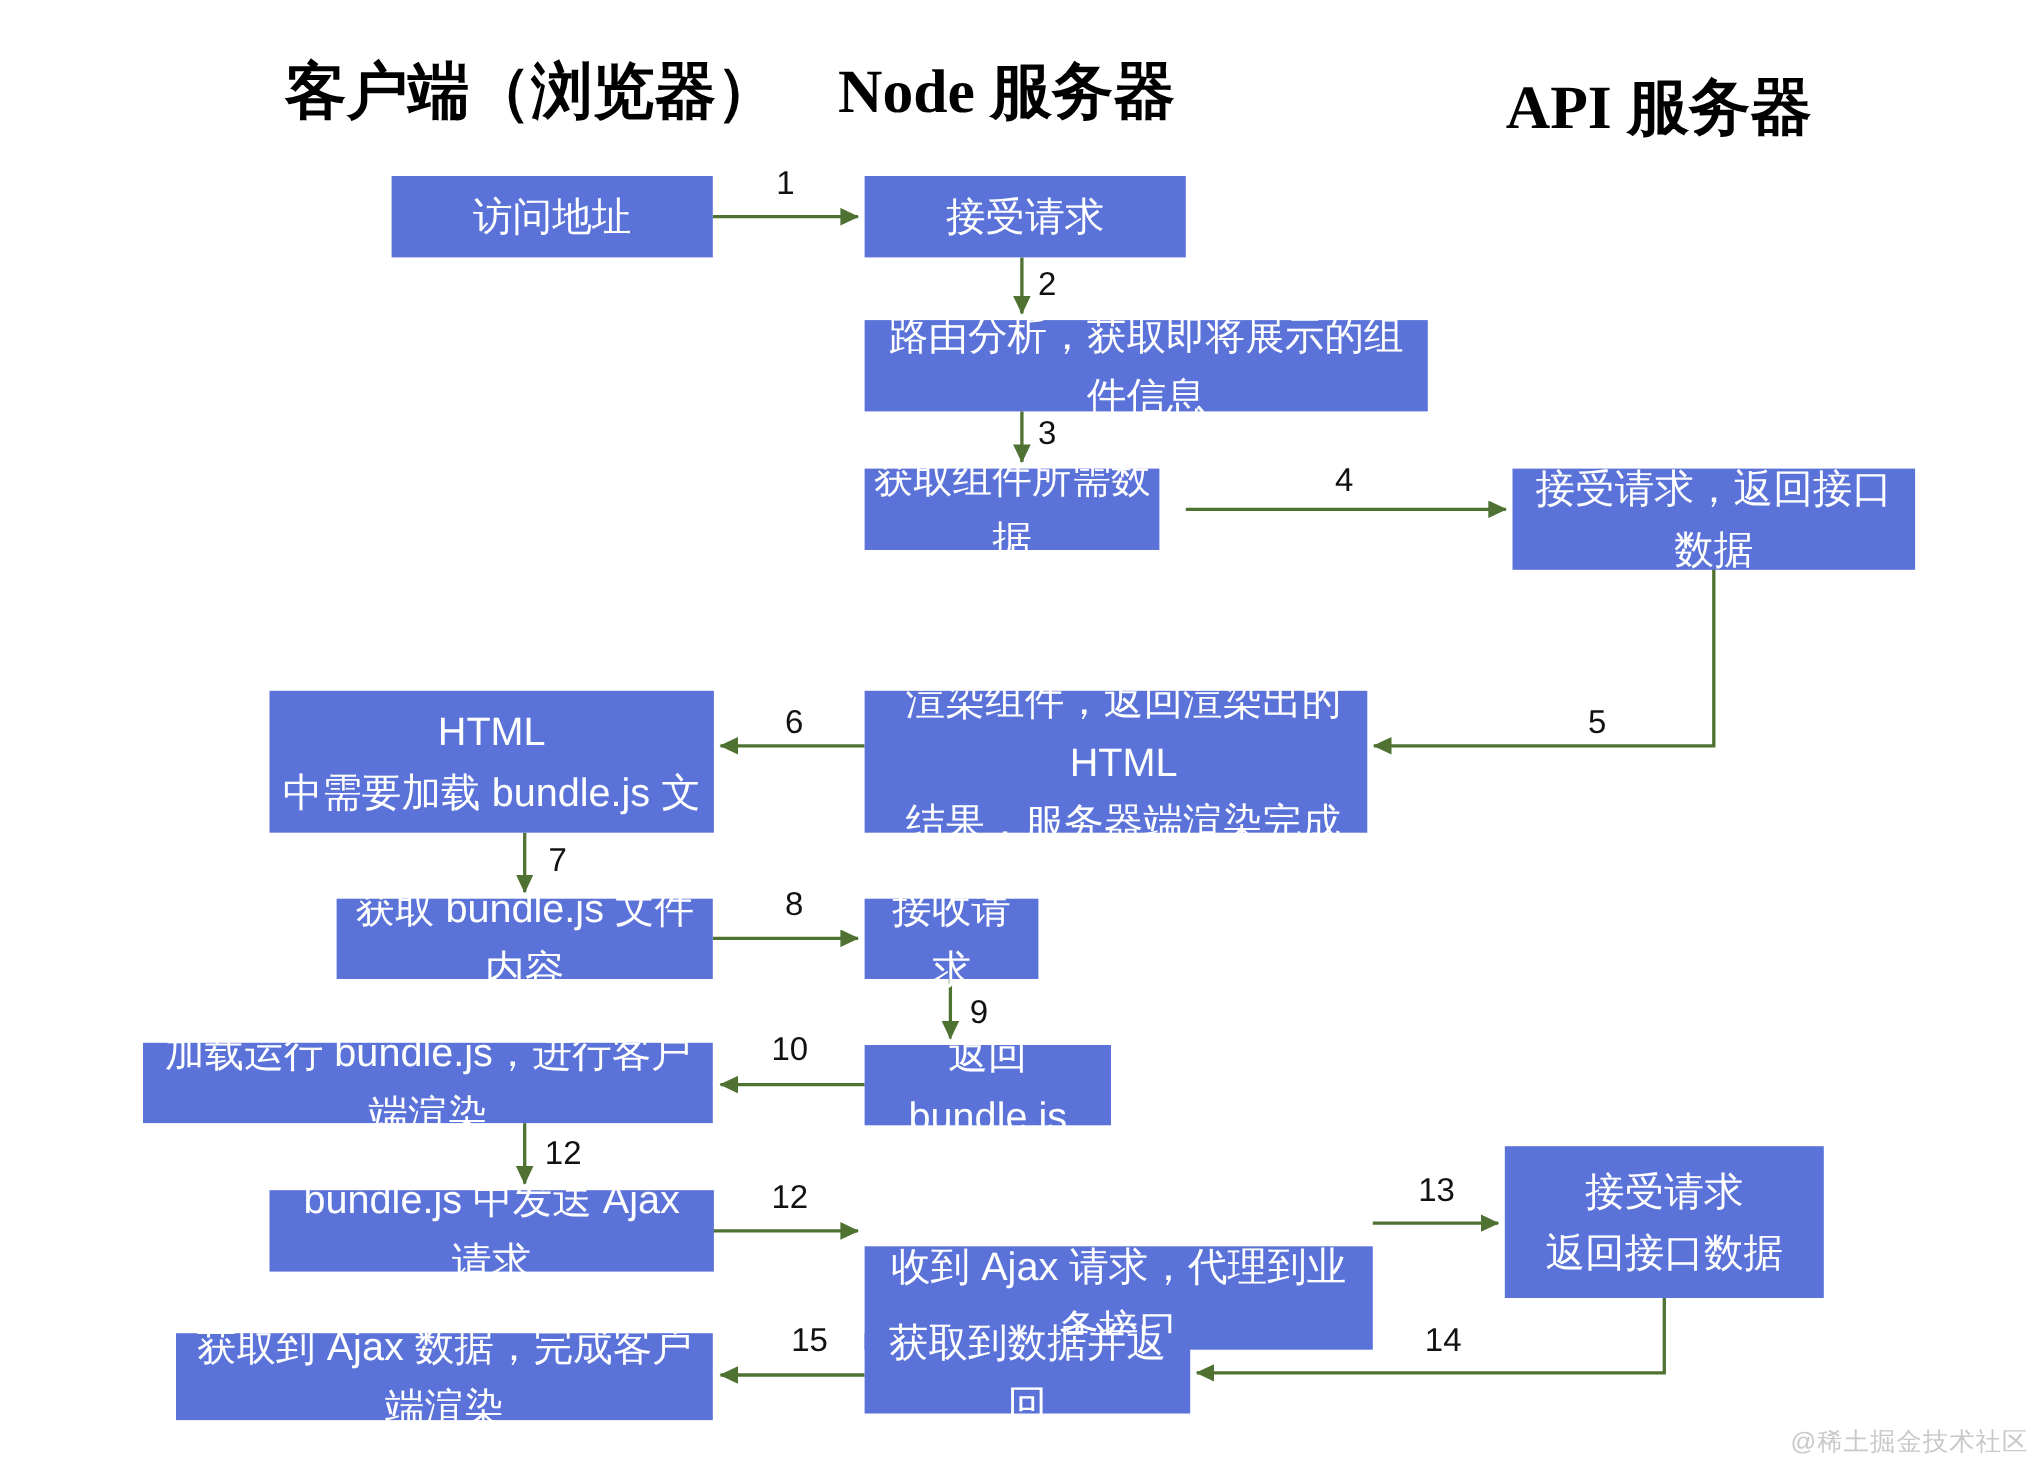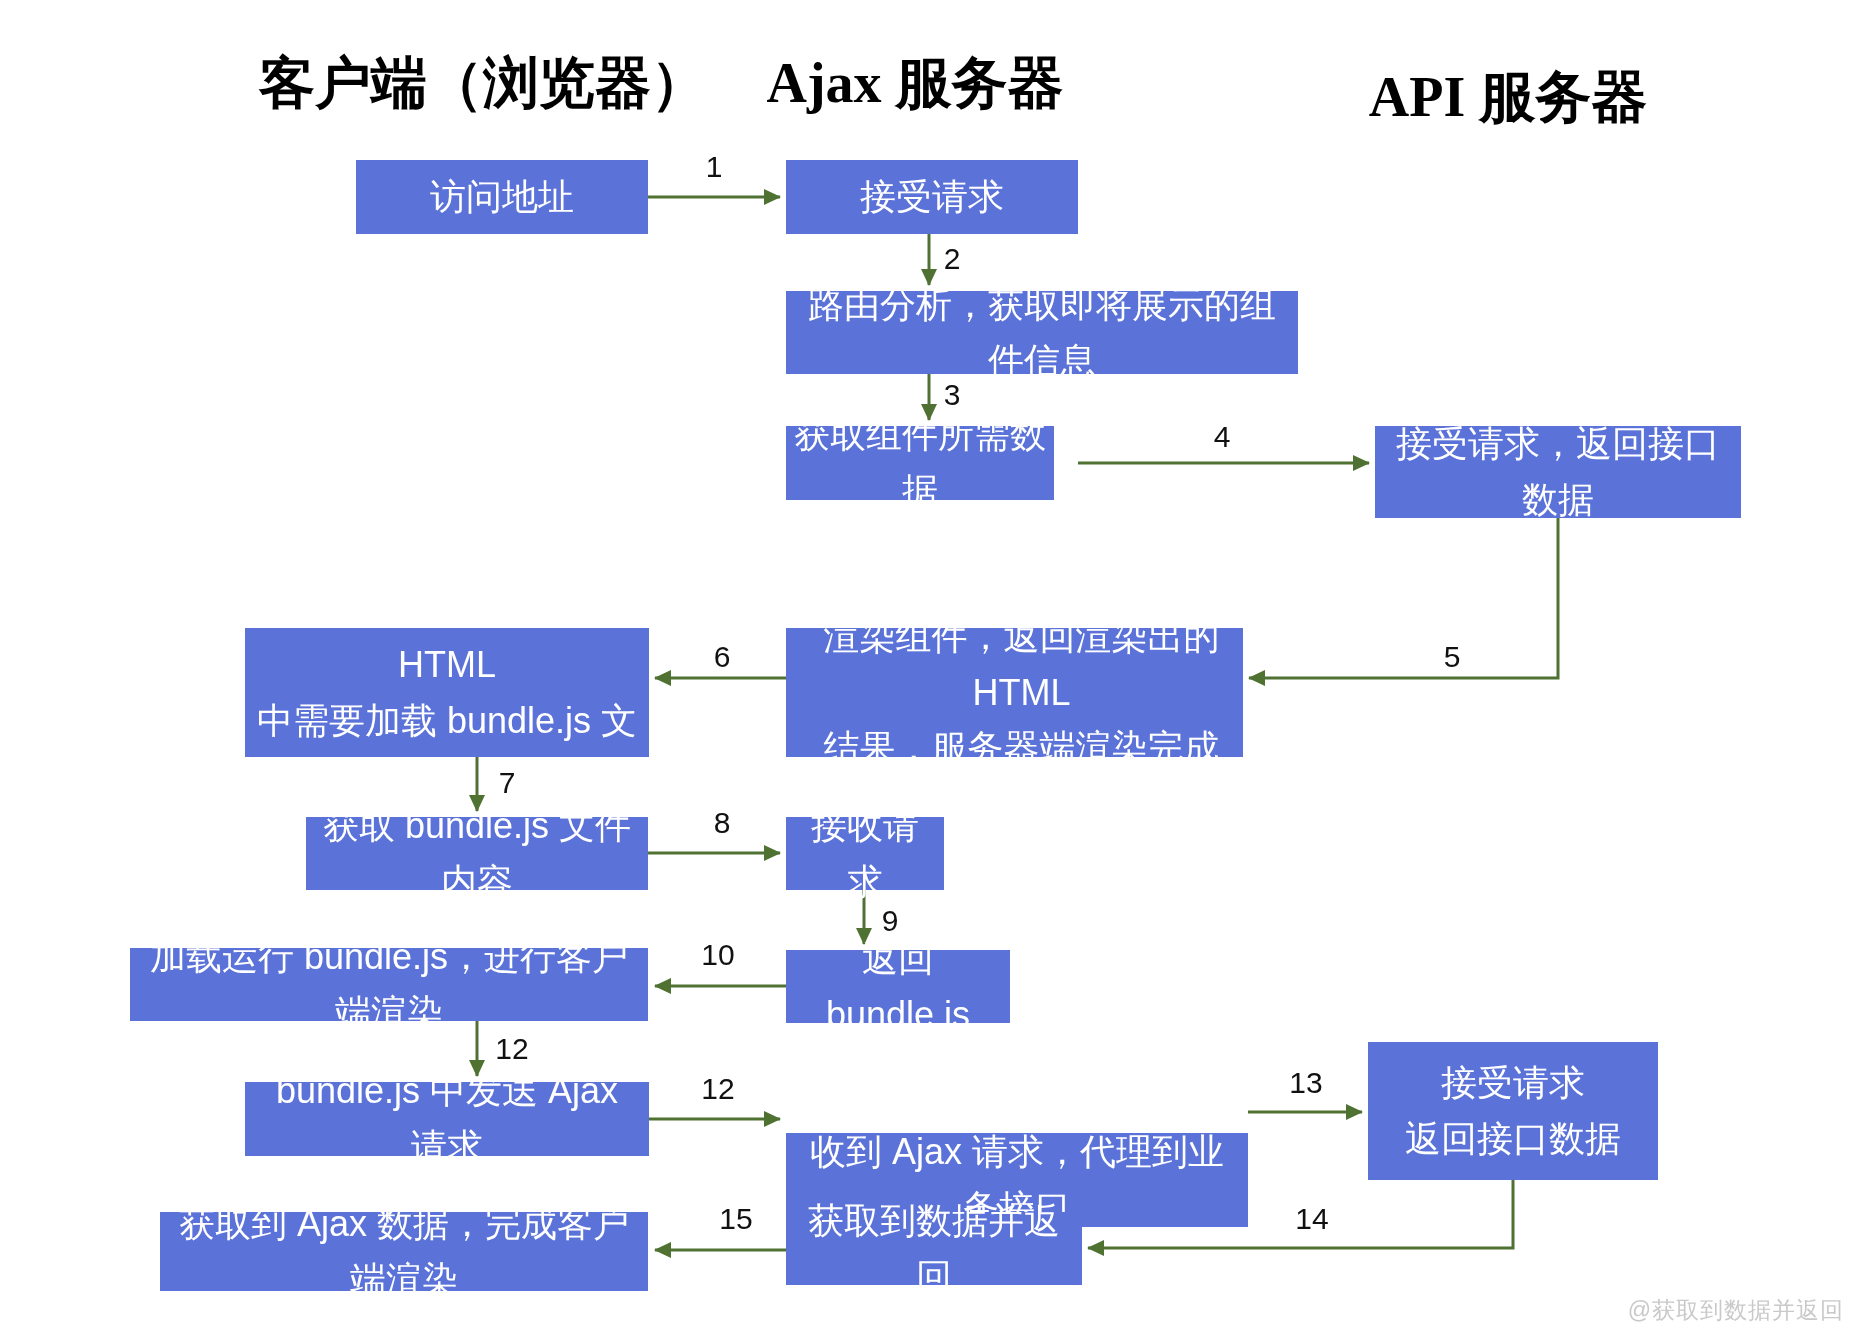--- a/index.html
+++ b/index.html
@@ -38,21 +38,21 @@
   #arrow-layer .head{fill:var(--arrow);}
   .watermark{
     position:absolute;right:8px;bottom:8px;
     font-size:23px;color:var(--watermark);letter-spacing:1px;
   }
 </style>
 </head>
 <body>
 
 <div class="col-header" style="left:483px;top:46px;">客户端（浏览器）</div>
-<div class="col-header" style="left:915px;top:46px;">Ajax 服务器</div>
+<div class="col-header" style="left:915px;top:46px;">Node 服务器</div>
 <div class="col-header" style="left:1508px;top:60px;">API 服务器</div>
 
 <svg id="arrow-layer" width="1852" height="1334" viewBox="0 0 1852 1334">
   <defs>
     <marker id="ah" markerUnits="userSpaceOnUse" markerWidth="18" markerHeight="16" refX="16" refY="8" orient="auto">
       <path class="head" d="M0,0 L17,8 L0,16 Z"></path>
     </marker>
   </defs>
   <path class="arrow" marker-end="url(#ah)" d="M648,197 L780,197"></path>
   <path class="arrow" marker-end="url(#ah)" d="M929,234 L929,285"></path>
@@ -100,13 +100,13 @@
 <div class="box" style="left:786px;top:817px;width:158px;height:73px;">接收请求</div>
 <div class="box" style="left:130px;top:948px;width:518px;height:73px;">加载运行 bundle.js，进行客户端渲染</div>
 <div class="box" style="left:786px;top:950px;width:224px;height:73px;">返回 bundle.js</div>
 <div class="box" style="left:245px;top:1082px;width:404px;height:74px;">bundle.js 中发送 Ajax 请求</div>
 <div class="box" style="left:786px;top:1133px;width:462px;height:94px;">收到 Ajax 请求，代理到业务接口</div>
 <div class="box" style="left:1368px;top:1042px;width:290px;height:138px;">接受请求
 返回接口数据</div>
 <div class="box" style="left:786px;top:1212px;width:296px;height:73px;">获取到数据并返回</div>
 <div class="box" style="left:160px;top:1212px;width:488px;height:79px;">获取到 Ajax 数据，完成客户端渲染</div>
 
-<div class="watermark">@获取到数据并返回</div>
+<div class="watermark">@稀土掘金技术社区</div>
 
 </body></html>

